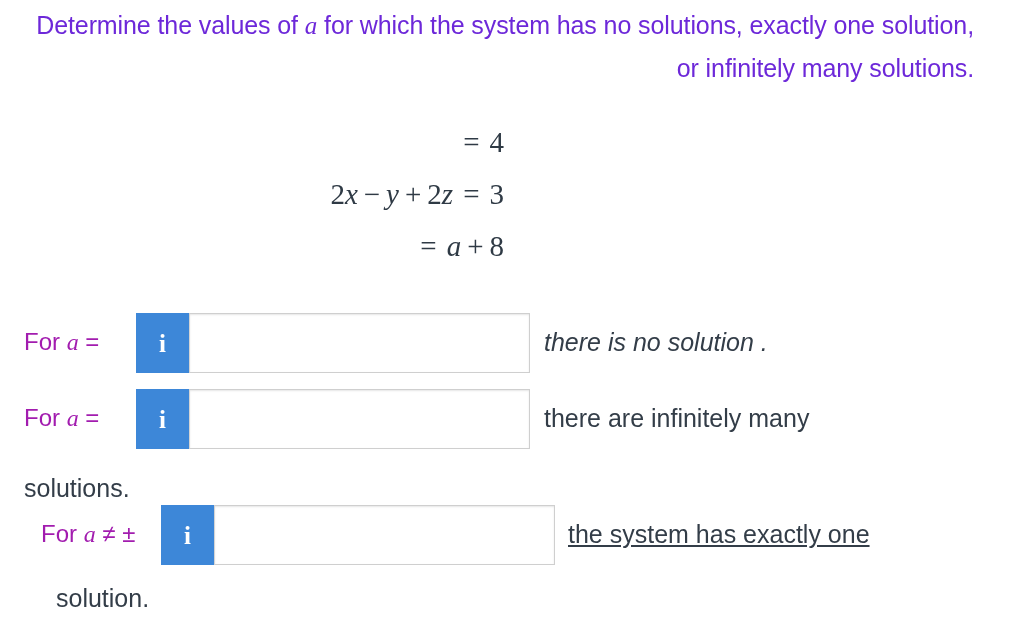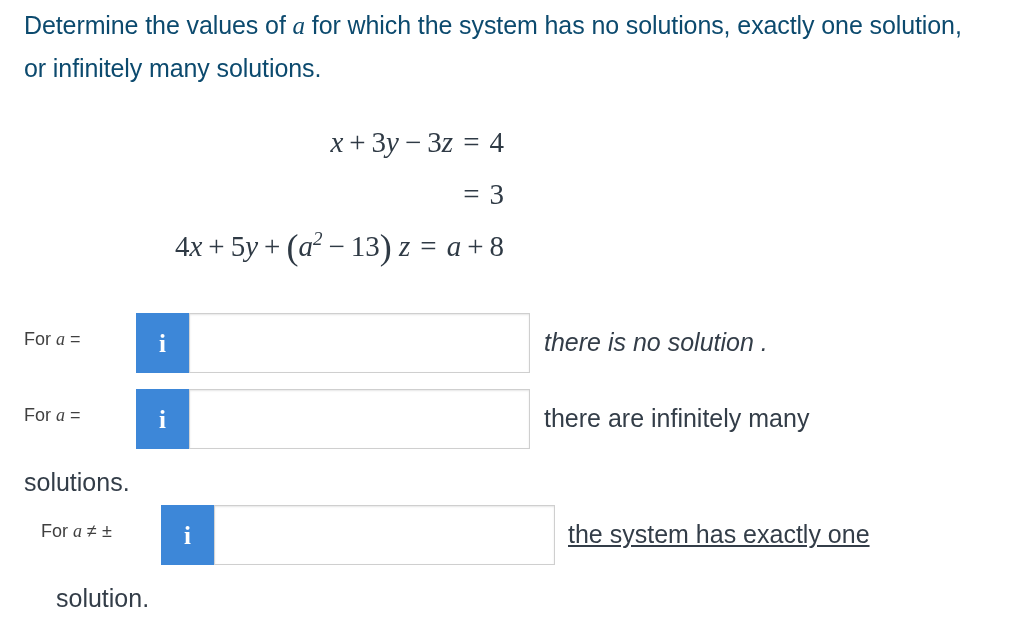--- a/index.html
+++ b/index.html
@@ -19,22 +19,23 @@
   }
 
   
   .prompt {
     position: absolute;
     left: 24px;
     top: 4px;
     width: 950px;
     font-size: 25px;
     line-height: 42px;
-    color: #0c4a6e;
+    color: #6d28d9;
     letter-spacing: -0.1px;
+    text-align: right;
   }
   .prompt .mvar {
     font-family: "Liberation Serif", serif;
     font-style: italic;
     font-size: 25px;
   }
 
   
   .equations {
     position: absolute;
@@ -84,23 +85,23 @@
     left: 0;
     top: 300px;
     width: 1010px;
   }
   .ans-row {
     position: relative;
     white-space: nowrap;
   }
   .ans-label {
     position: absolute;
-    font-size: 18px;
-    line-height: 1;
-    color: #404040;
+    font-size: 24px;
+    line-height: 1;
+    color: #a21caf;
     white-space: nowrap;
   }
   .ans-label .mvar {
     font-family: "Liberation Serif", serif;
     font-style: italic;
   }
   .ans-tail {
     position: absolute;
     font-size: 25px;
     line-height: 1;
@@ -165,32 +166,31 @@
 <body>
 
 <div class="prompt">
   <span>Determine the values of </span><span class="mvar">a</span><span> for which the system has no solutions,</span>
   <span>exactly one solution, or infinitely many solutions.</span>
 </div>
 
 <div class="equations">
 
   <div class="eq-row">
-    <span class="eq-txt eq-lhs"><span class="it">x</span><span class="op">+</span>3<span class="it">y</span><span class="op">−</span>3<span class="it">z</span></span>
     <span class="eq-txt eq-rel">=</span>
     <span class="eq-txt">4</span>
   </div>
 
   <div class="eq-row">
+    <span class="eq-txt eq-lhs">2<span class="it">x</span><span class="op">−</span><span class="it">y</span><span class="op">+</span>2<span class="it">z</span></span>
     <span class="eq-txt eq-rel">=</span>
     <span class="eq-txt">3</span>
   </div>
 
   <div class="eq-row">
-    <span class="eq-txt eq-lhs">4<span class="it">x</span><span class="op">+</span>5<span class="it">y</span><span class="op">+</span><span class="paren">(</span><span class="it">a</span><sup class="exp">2</sup><span class="op">−</span>13<span class="paren">)</span>&nbsp;<span class="it">z</span></span>
     <span class="eq-txt eq-rel">=</span>
     <span class="eq-txt"><span class="it">a</span><span class="op">+</span>8</span>
   </div>
 
 </div>
 
 <div class="answers">
 
   <div class="ans-row">
     <span class="ans-label" style="left:24px; top:30px;"><span>For </span><span class="mvar">a</span><span> =</span></span>
@@ -209,21 +209,21 @@
     <span class="ans-label" style="left:24px; top:106px;"><span>For </span><span class="mvar">a</span><span> =</span></span>
 
     <div class="field" style="left:136px; top:89px; width:394px; height:60px;">
       <button class="info-btn">
           <span class="glyph">i</span>
         </button>
       <input class="answer-input" type="text" value="" placeholder="" style="">
     </div>
 
     <span class="ans-tail" style="left:544px; top:106px;text-align:right;">there are infinitely many</span>
-    <span class="ans-wrap" style="top:170px;">solutions.</span>
+    <span class="ans-wrap" style="top:176px;">solutions.</span>
   </div>
 
   <div class="ans-row">
     <span class="ans-label" style="left:41px; top:222px;"><span>For </span><span class="mvar">a</span><span> ≠ ±</span></span>
 
     <div class="field" style="left:161px; top:205px; width:394px; height:60px;">
       <button class="info-btn">
           <span class="glyph">i</span>
         </button>
       <input class="answer-input" type="text" value="" placeholder="" style="">

